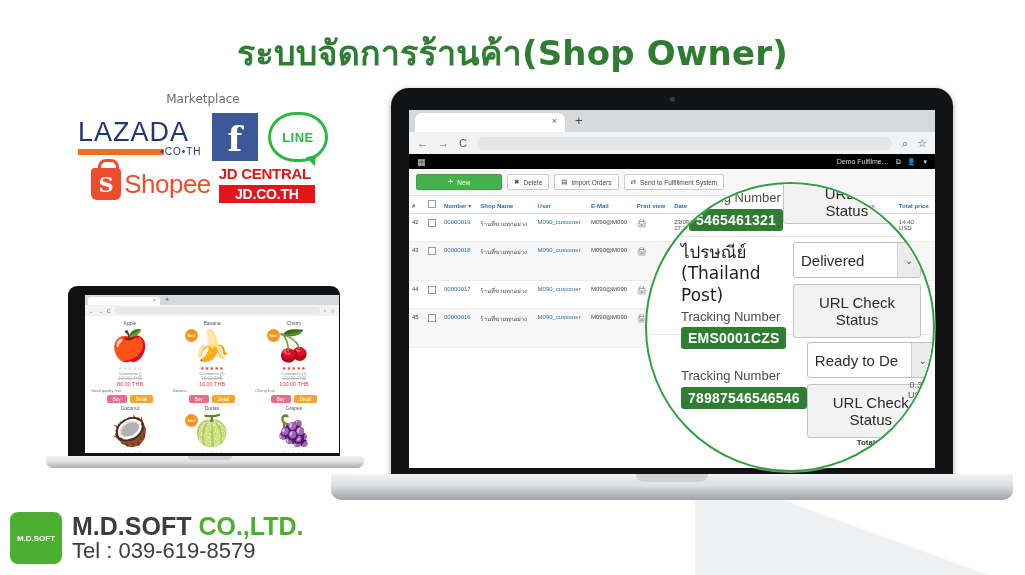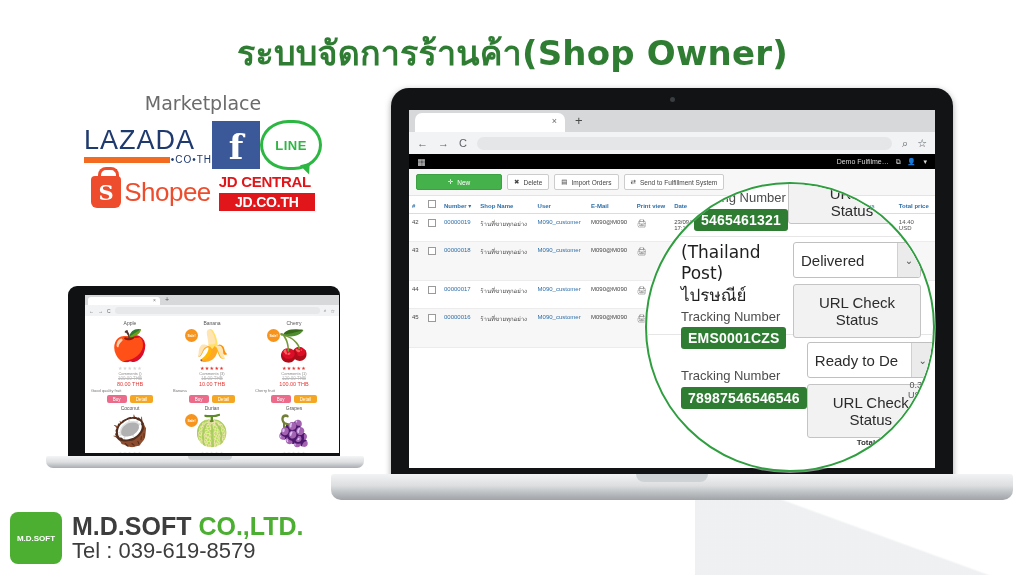--- a/index.html
+++ b/index.html
@@ -13,23 +13,23 @@
 
   
   .page-title{
     position:absolute;left:0;right:0;top:26px;text-align:center;
     font-size:34px;font-weight:bold;color:#2e7d32;letter-spacing:.2px;
     font-family:"DejaVu Sans","Liberation Sans",sans-serif;
   }
 
   
   .mk{position:absolute;left:78px;top:92px;width:250px;}
-  .mk-title{font-size:19px;color:#6b6b6b;text-align:center;margin-bottom:6px;
+  .mk-title{font-size:12px;color:#6b6b6b;text-align:center;margin-bottom:6px;
             font-family:"DejaVu Sans","Liberation Sans",sans-serif;}
-  .mk-row{display:flex;align-items:center;justify-content:center;}
+  .mk-row{display:flex;align-items:center;justify-content:center;gap:10px;}
   .mk-row.r2{margin-top:4px;gap:8px;}
 
   .lazada{width:128px;position:relative;}
   .lazada-word{font-size:27px;letter-spacing:1px;color:#1f3a6e;line-height:1;
     font-family:"Liberation Sans",sans-serif;font-weight:400;}
   .lazada-bar{height:6px;background:#f26b21;width:86px;margin-top:3px;}
   .lazada-co{position:absolute;right:0;bottom:-2px;font-size:10px;color:#1f3a6e;letter-spacing:1px;}
 
   .fb{width:48px;height:48px;background:#3b5998;display:flex;align-items:center;
       justify-content:center;}
@@ -409,21 +409,21 @@
     <div class="lb-notch"></div>
   </div>
 
   <div class="mag">
     <div class="mag-inner">
 
       <div class="mdiv" style="top:52px"></div>
       <div class="mdiv" style="top:150px"></div>
 
       <div class="mrow" style="top:6px">
-        <div style="display:flex;justify-content:center;align-items:flex-start;">
+        <div style="display:flex;justify-content:flex-start;align-items:flex-start;">
           <div style="padding-left:30px;">
             <div class="mlabel">racking Number</div>
             <div style="margin-top:4px;">
               <span class="mchip">5465461321</span>
             </div>
           </div>
           <div class="mbtn" style="height:42px;margin-top:-10px;flex-direction:column;">
             <span>URL C</span>
             <span>Status</span>
           </div>
@@ -432,22 +432,22 @@
       <div style="position:absolute;right:4px;top:12px;text-align:right;">
         <div style="font-size:9px;color:#2f6fa8;">Total</div>
         <div style="font-size:9px;color:#2f6fa8;">view</div>
         <div style="font-size:9px;color:#555;margin-top:11px;">14.40</div>
         <div style="font-size:9px;color:#555;">USD</div>
       </div>
 
       <div class="mrow" style="top:58px">
         <div style="display:flex;justify-content:space-between;align-items:flex-start;">
           <div style="padding-left:22px;">
+            <div class="mthai">ไปรษณีย์</div>
             <div class="mthai">(Thailand Post)</div>
-            <div class="mthai">ไปรษณีย์</div>
             <div class="mlabel" style="margin-top:3px;">Tracking Number</div>
             <div style="margin-top:3px;">
               <span class="mchip">EMS0001CZS</span>
             </div>
           </div>
           <div>
             <div class="msel">
               <span class="msel-txt">Delivered</span>
               <span class="msel-arw">⌄</span>
             </div>

